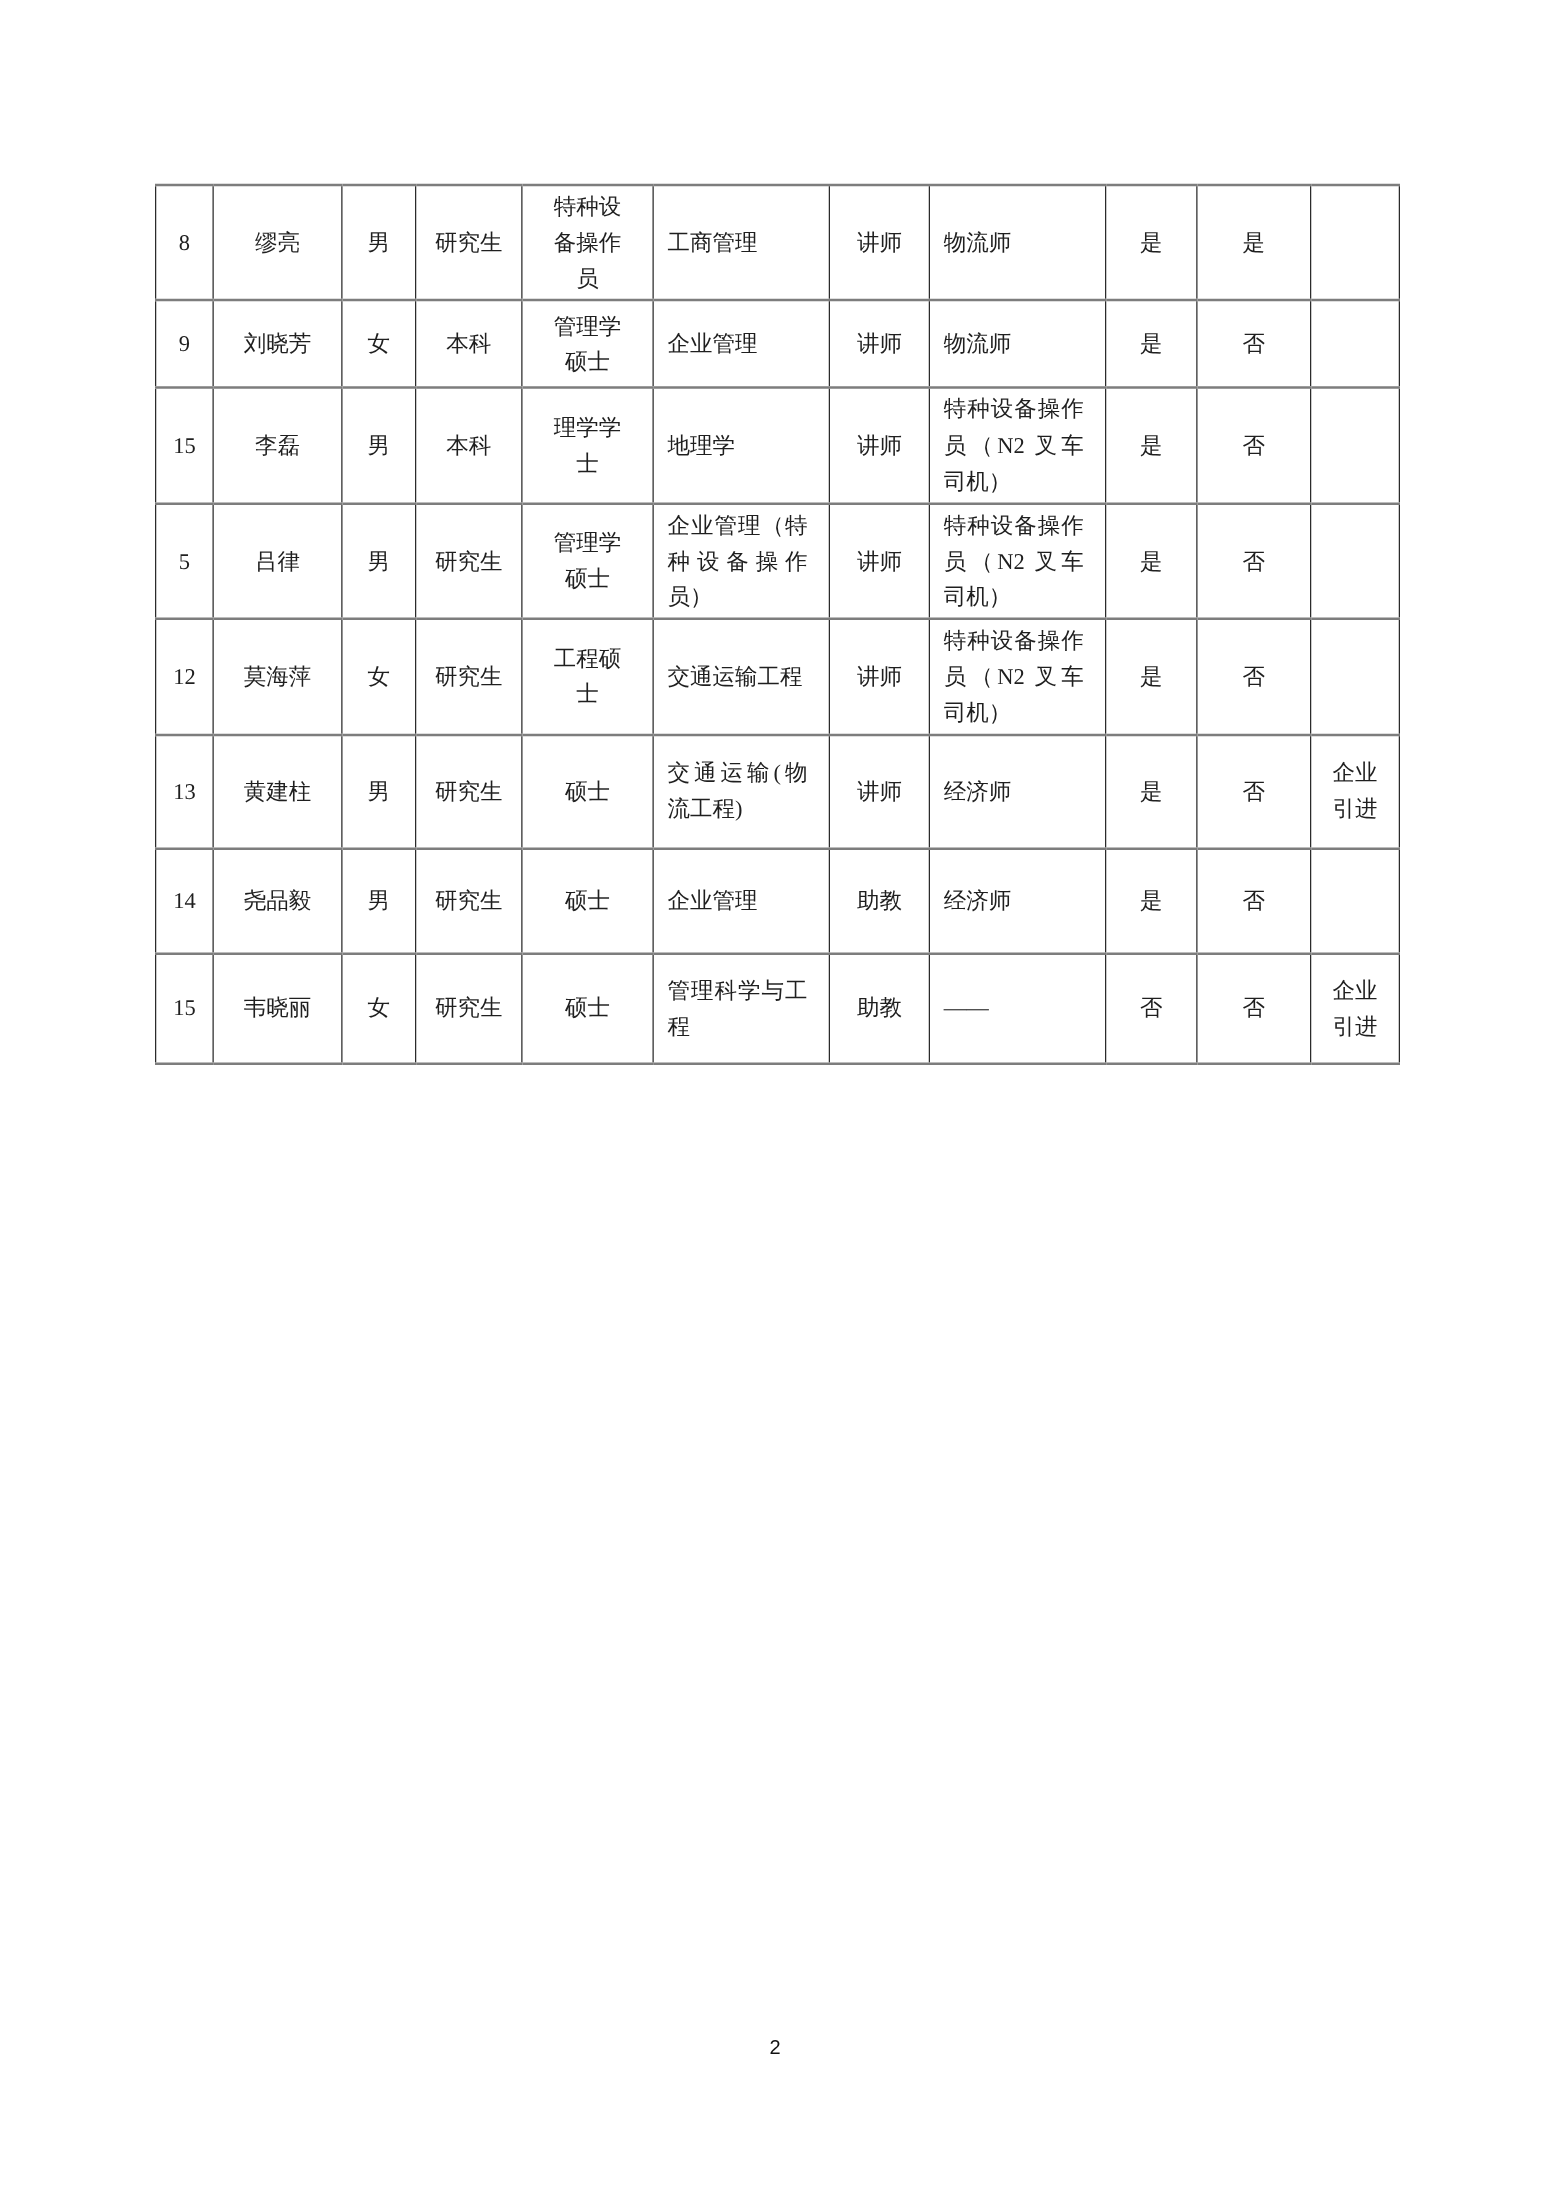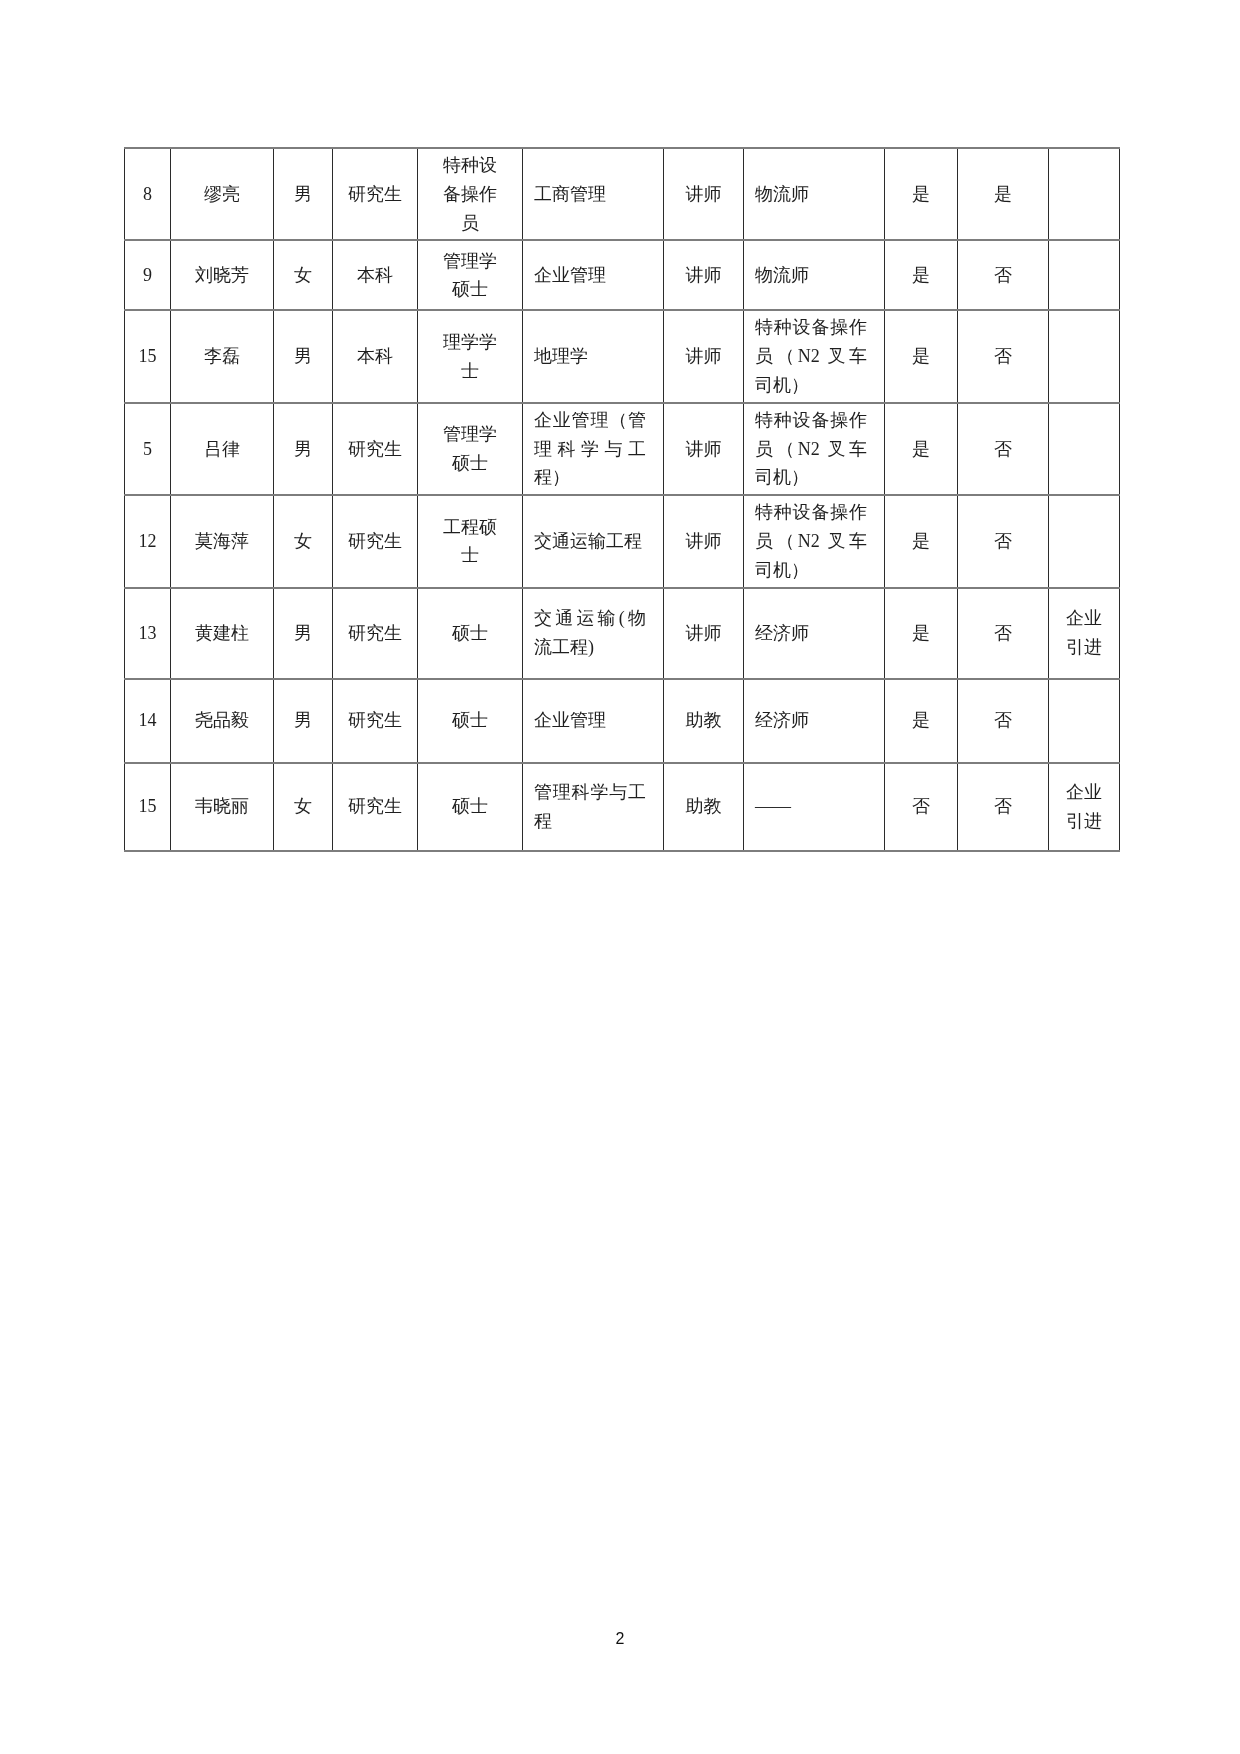--- a/index.html
+++ b/index.html
@@ -130,21 +130,21 @@
           <td class="col-8">是</td>
           <td class="col-9">否</td>
           <td class="col-10"></td>
         </tr>
         <tr>
           <td class="col-0">5</td>
           <td class="col-1">吕律</td>
           <td class="col-2">男</td>
           <td class="col-3">研究生</td>
           <td class="col-4">管理学硕士</td>
-          <td class="col-5">企业管理（管理科学与工程）</td>
+          <td class="col-5">企业管理（特种设备操作员）</td>
           <td class="col-6">讲师</td>
           <td class="col-7">特种设备操作员（N2 叉车司机）</td>
           <td class="col-8">是</td>
           <td class="col-9">否</td>
           <td class="col-10"></td>
         </tr>
         <tr>
           <td class="col-0">12</td>
           <td class="col-1">莫海萍</td>
           <td class="col-2">女</td>

